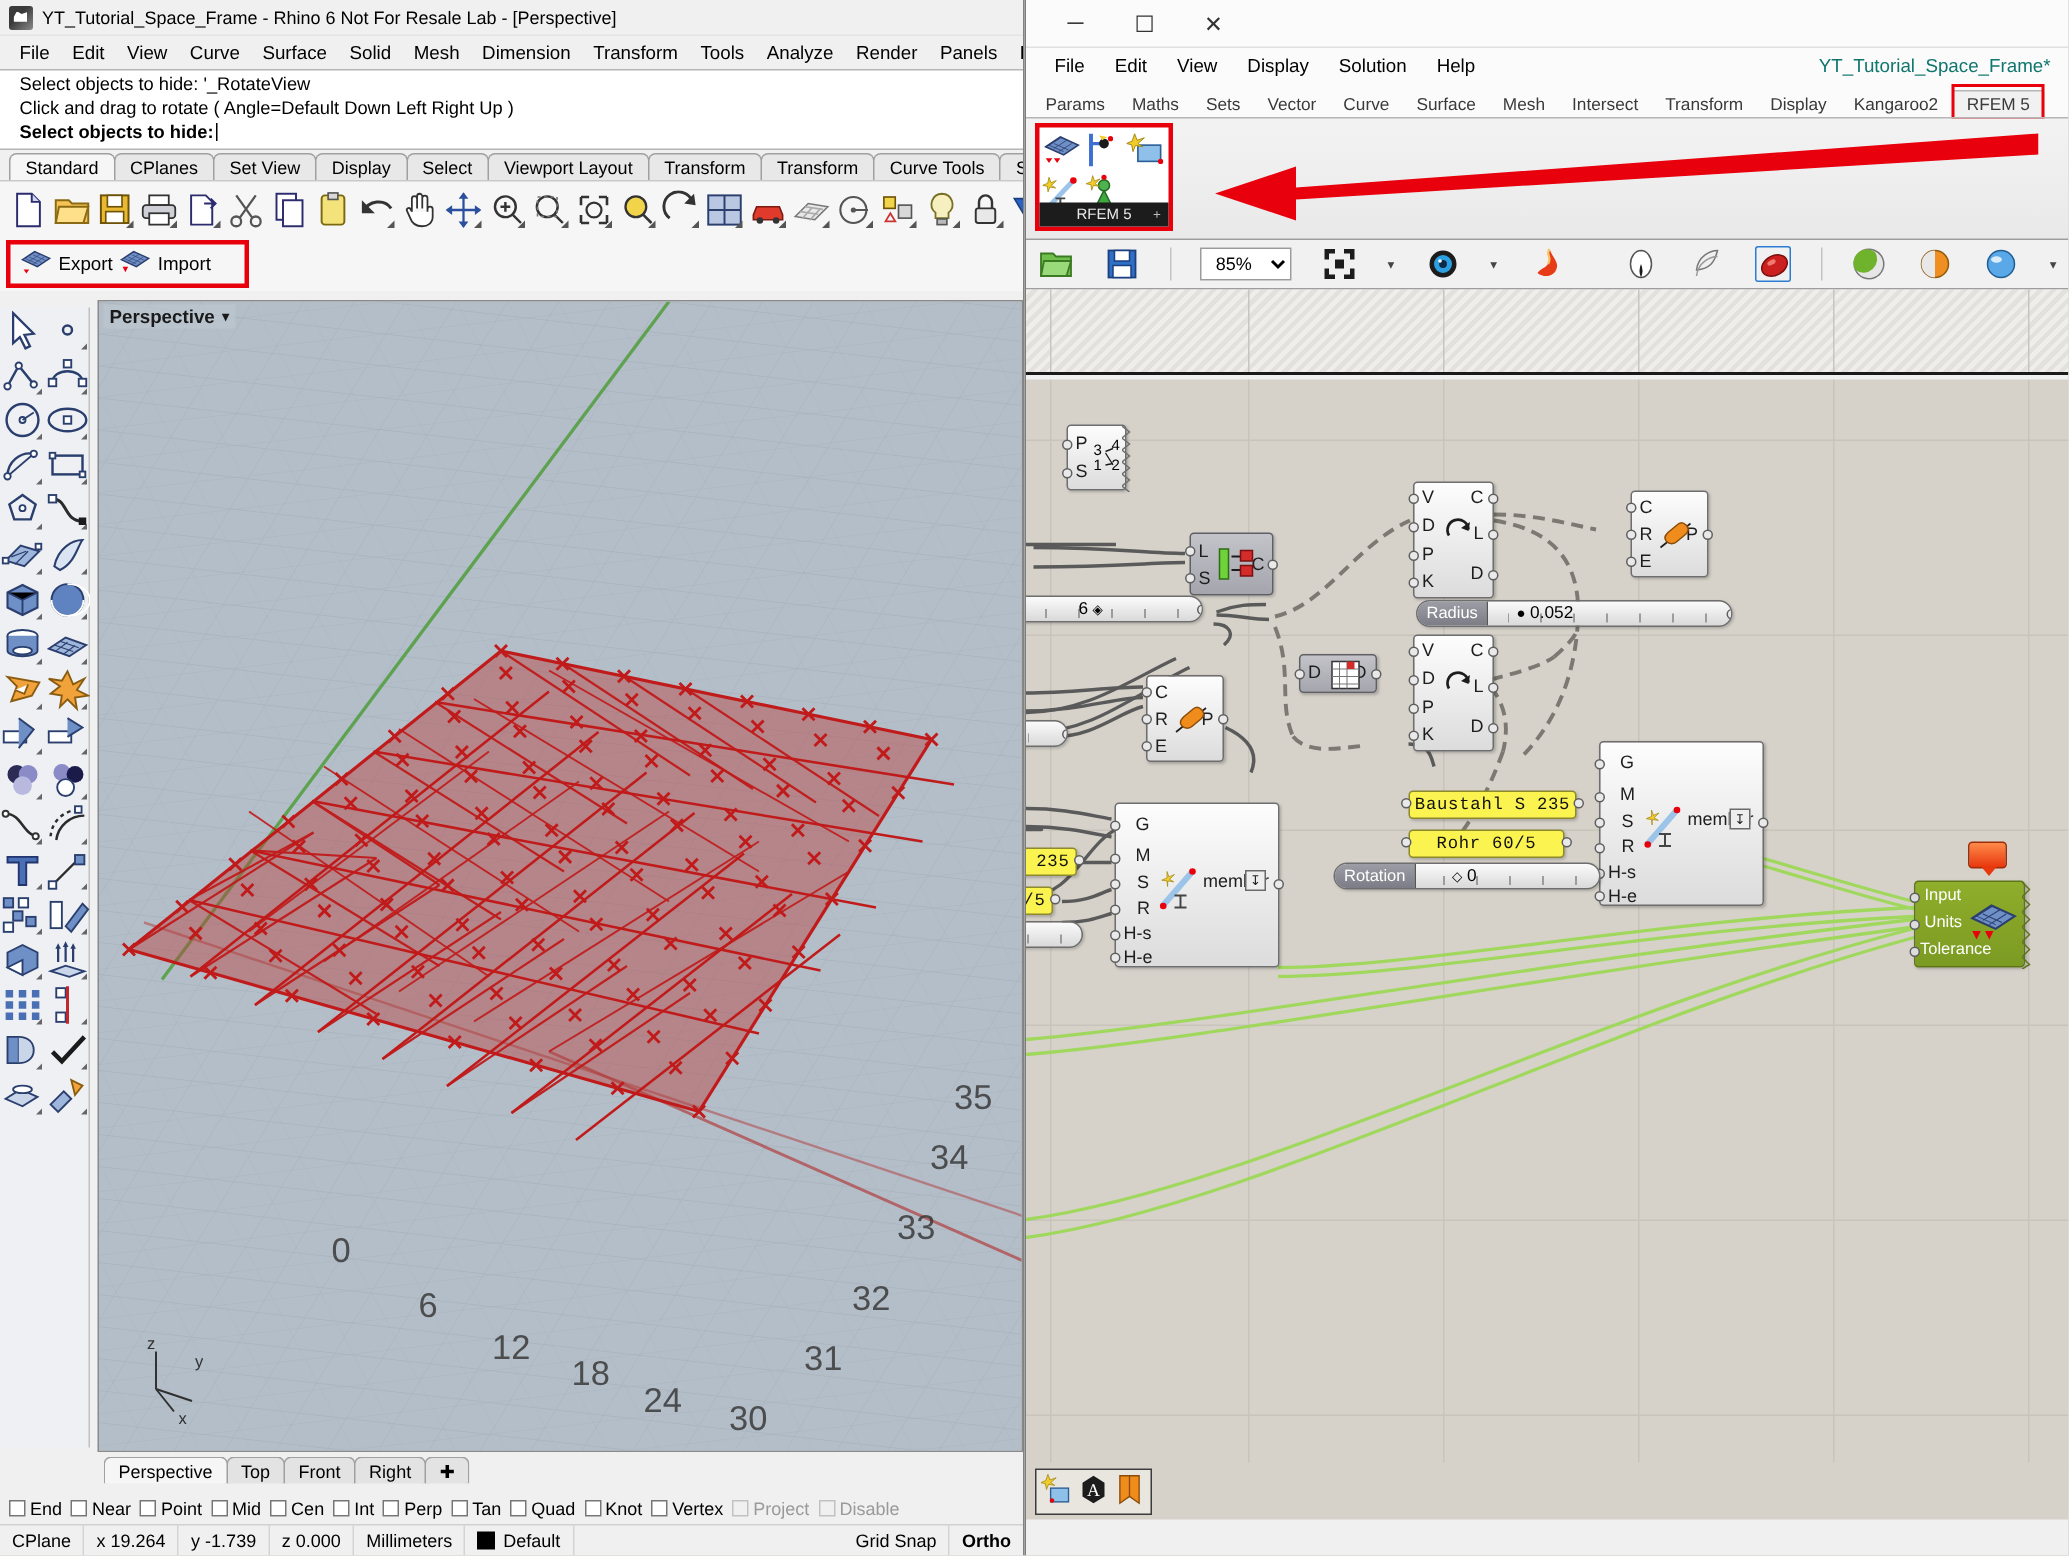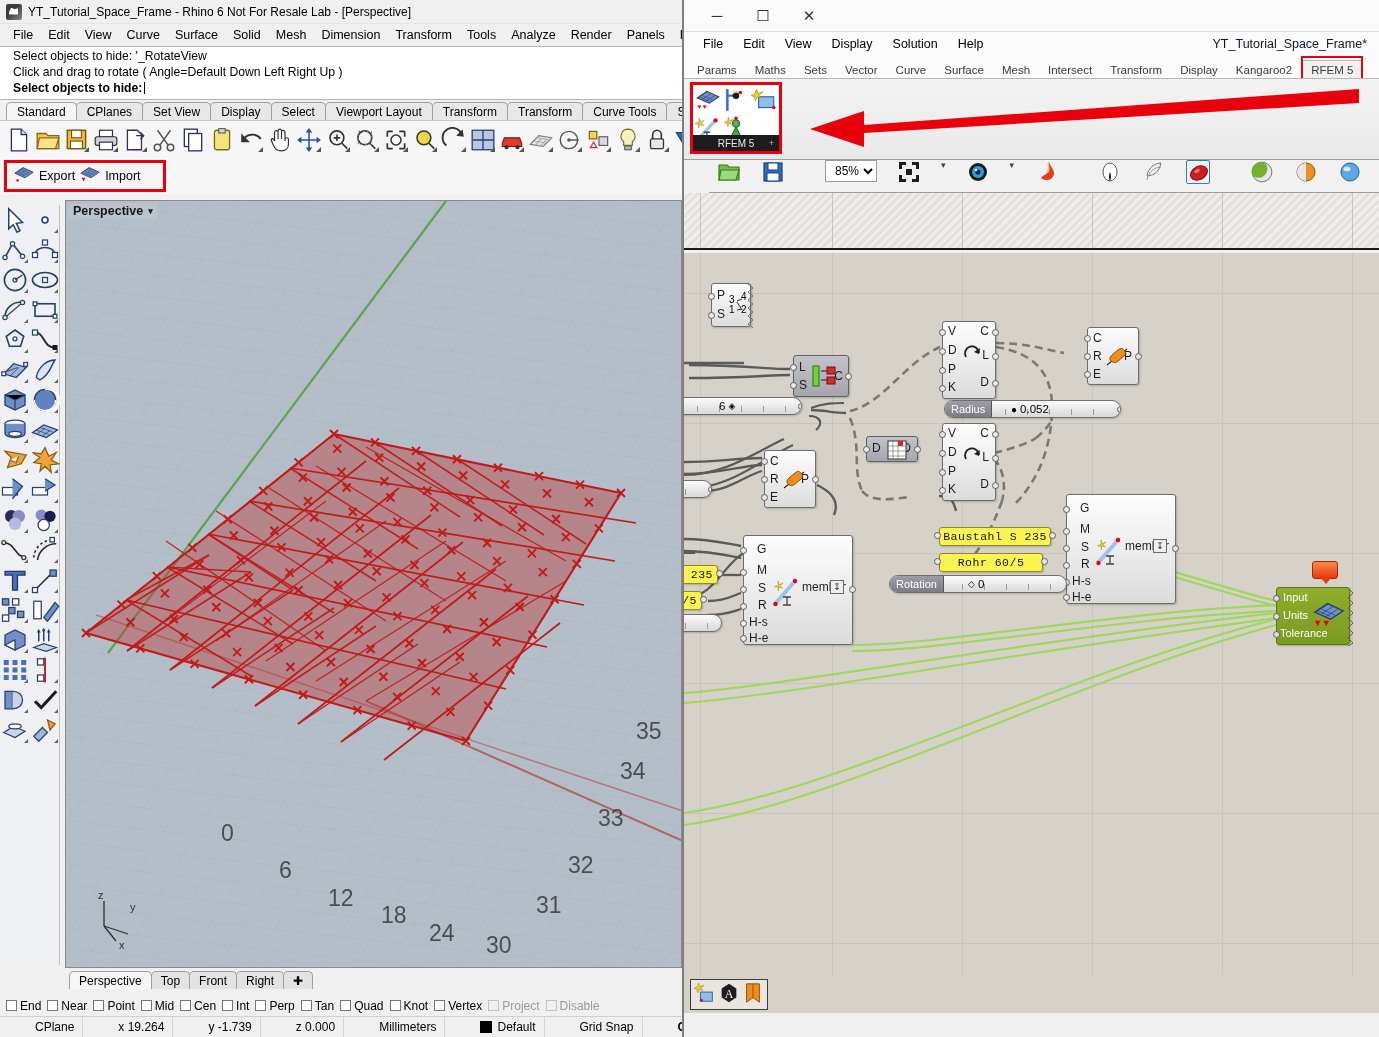--- a/index.html
+++ b/index.html
@@ -134,21 +134,21 @@
   .osn.dim { color:#9a9a9a; }
   .osn.dim .cb { border-color:#c2c2c2; background:#f0f0f0; }
 
   
   #rhino-status {
     position: absolute; left: 0; top: 1016px; width: 683px; height: 21px;
     display:flex; align-items:center; font-size: 12px;
     background:#f0f0f0; border-top:1px solid #d0d0d0;
   }
   .sb { padding: 0 8px; height: 21px; display:flex; align-items:center;
-        border-right: 1px solid #d4d4d4; white-space:nowrap;margin-left:27px; }
+        border-right: 1px solid #d4d4d4; white-space:nowrap; }
   .sb.bold { font-weight: bold; }
   .swatch { width:12px; height:12px; background:#000; margin-right:5px; display:inline-block;}
 
   
   #gh {
     position: absolute; left: 683px; top: 0; width: 696px; height: 1037px;
     background: #f0f0f0; overflow:hidden;
     border-left: 1px solid #7b7b7b;
   }
   #gh-titlebar {
@@ -157,21 +157,21 @@
   }
   #gh-title { font-size: 12.5px; color:#4d4d4d; flex:1; }
   .wbtn { width: 46px; height: 31px; display:flex; align-items:center; justify-content:center;
     color:#333; font-size: 15px; }
 
   #gh-menubar {
     height: 24px; display:flex; align-items:center; padding-left: 10px;
     background:#fbfbfb; gap:2px;
   }
   #gh-menubar .mi { padding: 2px 9px; font-size: 12.5px; }
-  #gh-doc-name { margin-left:auto; padding-right: 12px; font-size: 12.5px; color:#0f172a; }
+  #gh-doc-name { margin-left:auto; padding-right: 12px; font-size: 12.5px; color:#0f766e; }
 
   #gh-ribbon-tabs {
     height: 22px; display:flex; align-items:flex-end; padding-left: 4px;
     background: #fbfbfb; position: relative;
   }
   .ghtab {
     font-size: 11.5px; padding: 3px 9px 2px 9px; color:#3a3a3a;
   }
   .ghtab.active {
     background: #f1f1f1; border:1px solid #b6b6b6; border-bottom:none;
@@ -197,22 +197,22 @@
   }
   #rfem-panel .pname {
     height: 16px; background: #1c1c1c; color:#e9e9e9; font-size: 10px;
     display:flex; align-items:center; justify-content:center; position:relative;
   }
   #rfem-panel .pname .plus { position:absolute; right:5px; font-size:9px; color:#bdbdbd; }
 
   #red-arrow { position:absolute; left:100px; top:8px; width:575px; height:70px; }
 
   #gh-toolbar {
-    height: 33px; background:#f1f1f1; display:flex; align-items:flex-start;
-    gap: 20px; padding: 0 8px; border-bottom:1px solid #9d9d9d;margin-left:25px;
+    height: 33px; background:#f1f1f1; display:flex; align-items:center;
+    gap: 20px; padding: 0 8px; border-bottom:1px solid #9d9d9d;
   }
   .gticon { width:24px; height:24px; }
   .gticon svg{ width:24px; height:24px; display:block; }
   #zoom-select {
     width: 134px; height: 22px; font-size: 12px; border:1px solid #9b9b9b;
     background:#fff; padding-left:5px; font-family:"Liberation Sans", sans-serif;
   }
   .tb-sep { width:1px; height:22px; background:#c4c4c4; }
   .gticon.sel { border:1px solid #2b7cd3; border-radius:2px; }
 
@@ -1532,21 +1532,21 @@
 
       <div class="slider" style="left:-10px; top:144px; width:128px;">
         <div class="ticks"></div>
         <span class="val" style="left:44px">
           <span>6</span>
             <span style="font-size:9px">◈</span>
         </span>
         <span class="pin r" style="top:5px;right:-4px;position:absolute;width:7px;height:7px;border:1px solid #5e5e5e;background:#e9e9e9;border-radius:50%"></span>
       </div>
 
-      <div class="slider" style="left:260px; top:147px; width:177px;">
+      <div class="slider" style="left:260px; top:147px; width:211px;">
         <div class="nm">Radius</div>
         <div class="ticks" style="left:60px"></div>
         <span class="val" style="left:66px">
           <span style="font-size:10px">●</span>
             <span>0.052</span>
         </span>
         <span style="position:absolute;right:-4px;top:5px;width:7px;height:7px;border:1px solid #5e5e5e;background:#e9e9e9;border-radius:50%"></span>
       </div>
 
       <div class="slider" style="left:205px; top:322px; width:178px;">

